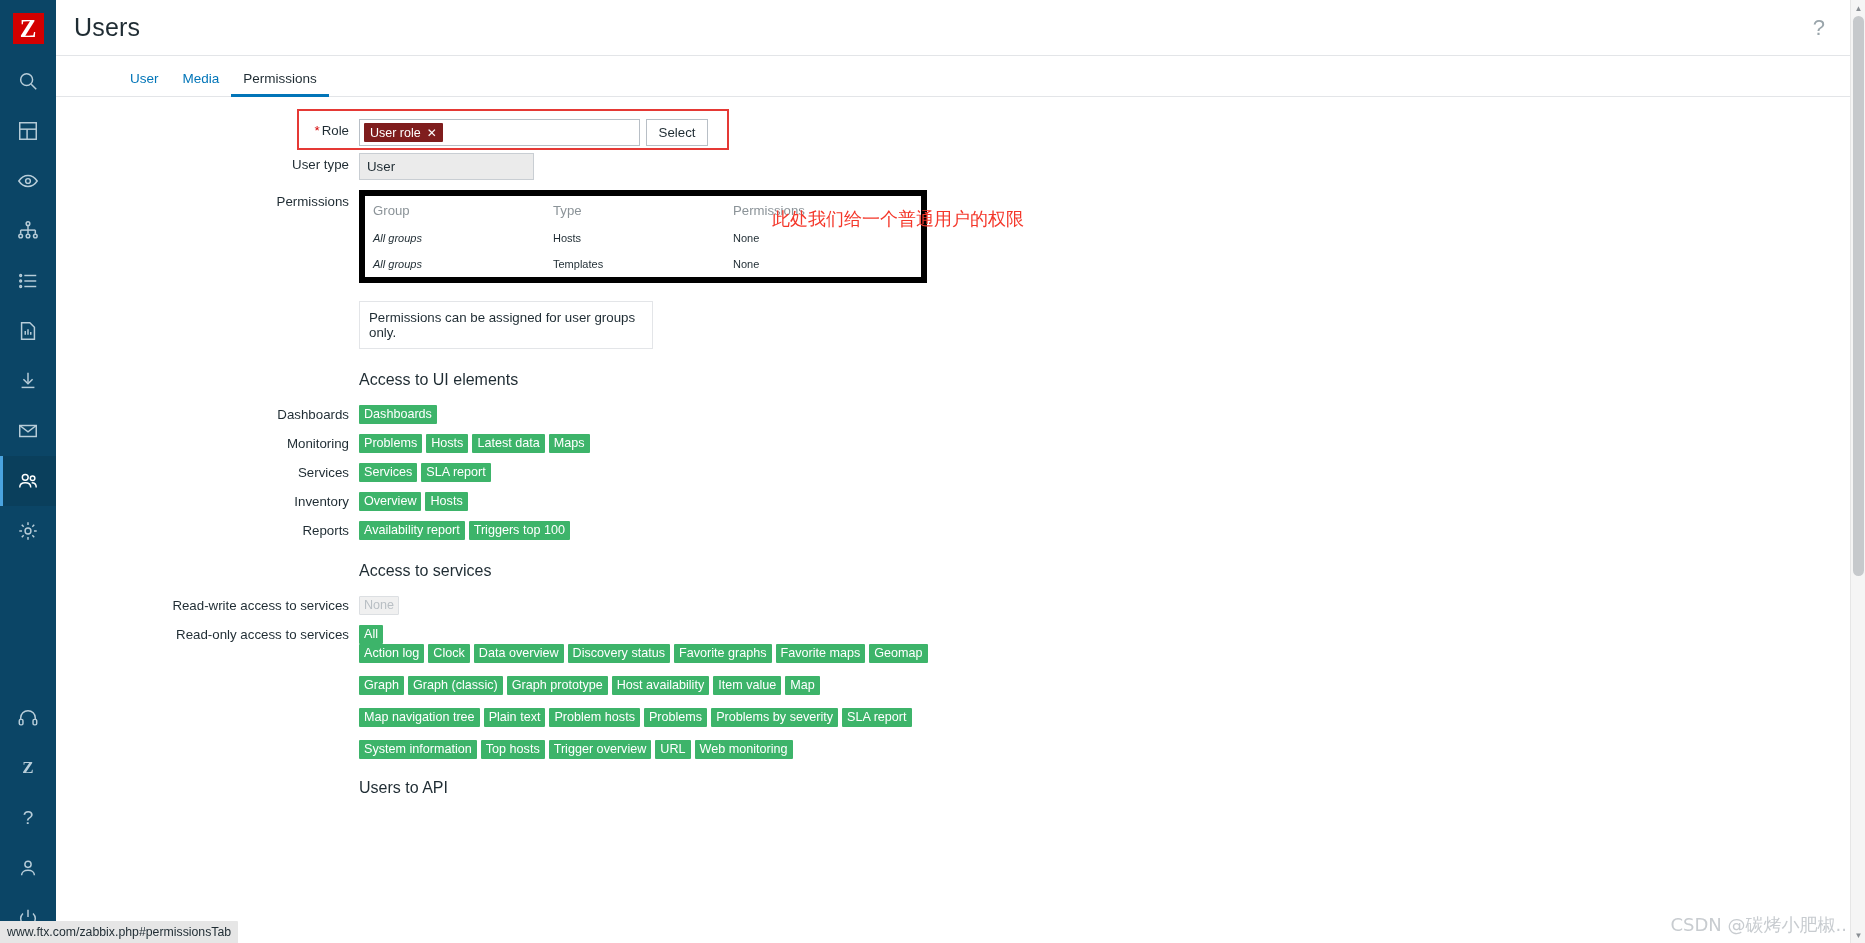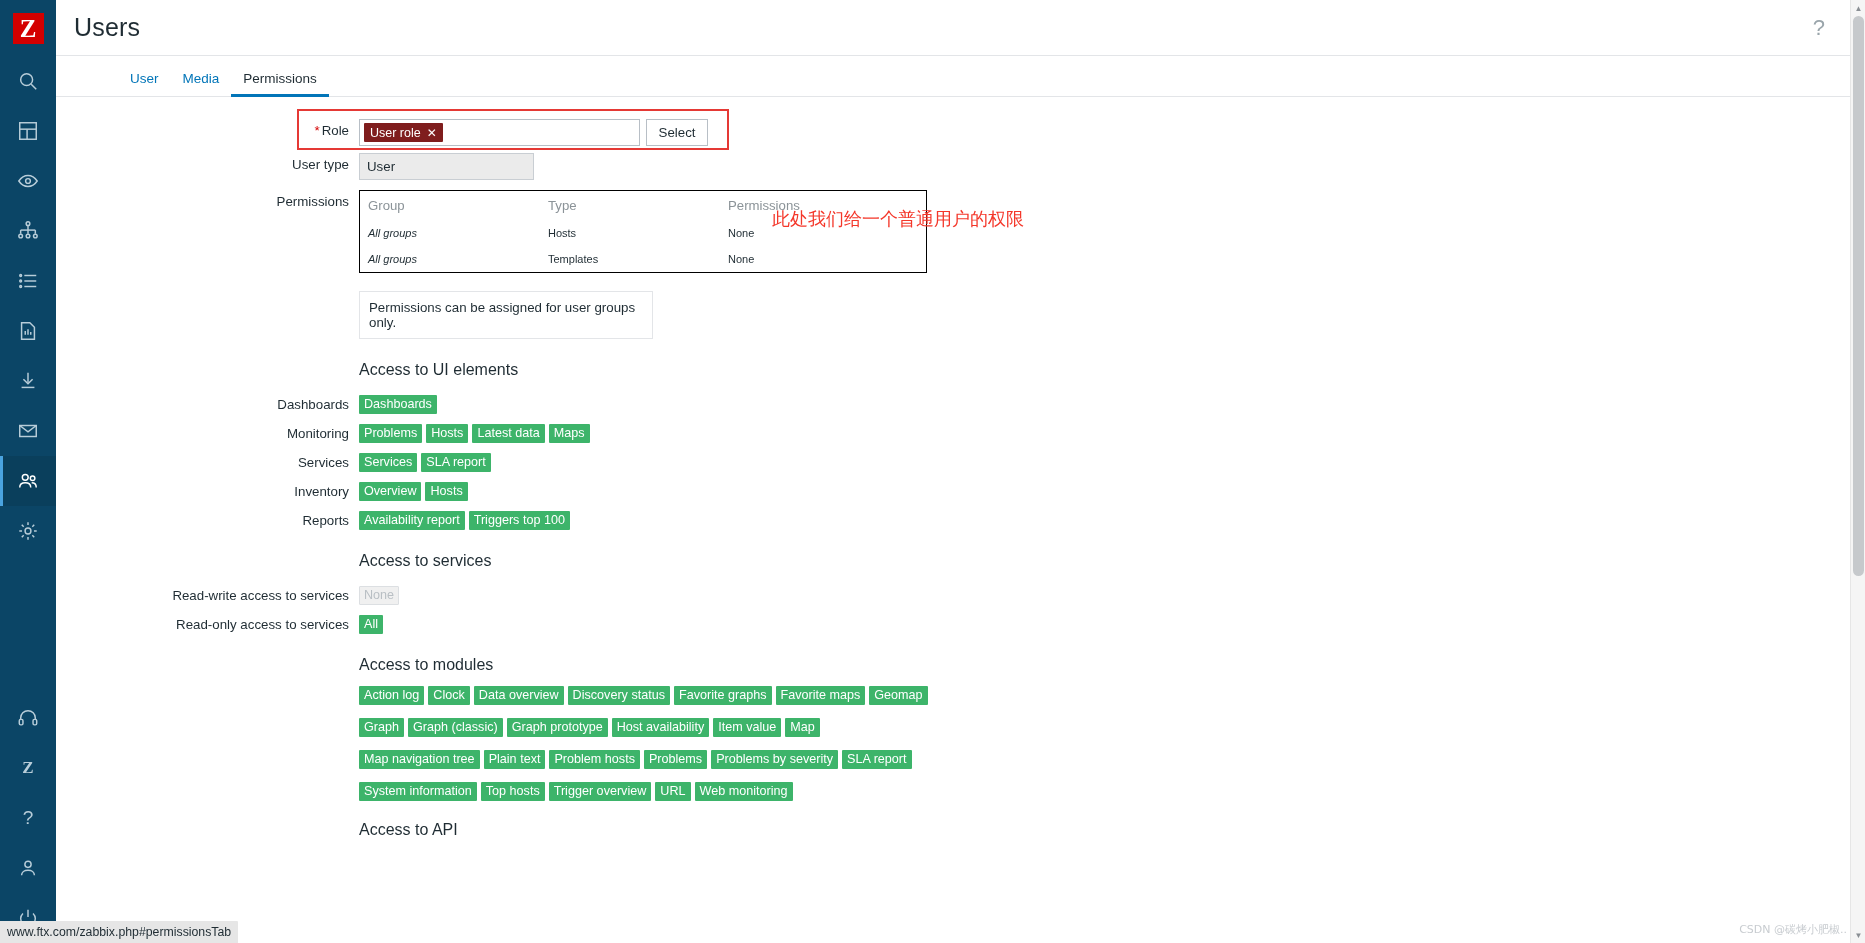--- a/index.html
+++ b/index.html
@@ -106,21 +106,21 @@
   }
 
   
   .readonly-input {
     width: 175px; height: 27px; border:1px solid #c9ced3; background:#ebebeb;
     color:#1f2c33; font-size:13.3px; display:flex; align-items:center; padding:0 7px;
   }
 
   
   .perm-table {
-    width: 568px; border:1px solid #000000; background:#fff;
+    width: 568px; border:6px solid #000000; background:#fff;
   }
   .perm-table table { border-collapse: collapse; width:100%; }
   .perm-table th {
     text-align:left; font-weight:400; color:#8b9398; font-size:13.2px;
     padding: 7px 8px 7px 8px;
   }
   .perm-table td {
     font-size: 11px; color:#1f2c33; padding: 7px 8px;
   }
   .perm-table td.grp { font-style: italic; }
@@ -157,21 +157,21 @@
 
   
   .urlbar {
     position:absolute; left: 0; bottom: 0; height: 22px;
     background: #e6e6e6; color:#1f2c33; font-size:12.3px;
     display:flex; align-items:center; padding: 0 7px; z-index: 30;
     border-top-right-radius: 1px;
   }
   .watermark {
     position:absolute; right: 18px; bottom: 6px;
-    color:#c8ccd0; font-size:11px; z-index: 25;
+    color:#c8ccd0; font-size:18px; z-index: 25;
     font-family:"DejaVu Sans", sans-serif;
     text-align:right;
   }
 
   
   .scrollbar {
     position:absolute; right:0; top:0; width: 15px; height: 943px;
     background:#f5f5f5; border-left:1px solid #e6e6e6;
   }
   .scroll-thumb {
@@ -446,21 +446,20 @@
       <div class="row tag-row" style="margin-bottom:0;">
         <div class="row-label">Read-only access to services</div>
         <div class="row-field taglist">
           <span class="tag">All</span>
         </div>
       </div>
 
       <div class="row">
         <div class="row-label"></div>
         <div class="row-field">
-          <div class="section-head">Access to modules</div>
           <div class="modules-grid">
             <div class="taglist">
               <span class="tag">Action log</span>
               <span class="tag">Clock</span>
               <span class="tag">Data overview</span>
               <span class="tag">Discovery status</span>
               <span class="tag">Favorite graphs</span>
               <span class="tag">Favorite maps</span>
               <span class="tag">Geomap</span>
               <span class="tag">Graph</span>
@@ -475,21 +474,21 @@
               <span class="tag">Problems</span>
               <span class="tag">Problems by severity</span>
               <span class="tag">SLA report</span>
               <span class="tag">System information</span>
               <span class="tag">Top hosts</span>
               <span class="tag">Trigger overview</span>
               <span class="tag">URL</span>
               <span class="tag">Web monitoring</span>
             </div>
           </div>
-          <div class="api-head">Access to API</div>
+          <div class="api-head">Users to API</div>
         </div>
       </div>
 
     </div>
 
     <div class="scrollbar">
       <div class="scroll-arrow up">▲</div>
       <div class="scroll-thumb"></div>
       <div class="scroll-arrow down">▼</div>
     </div>

